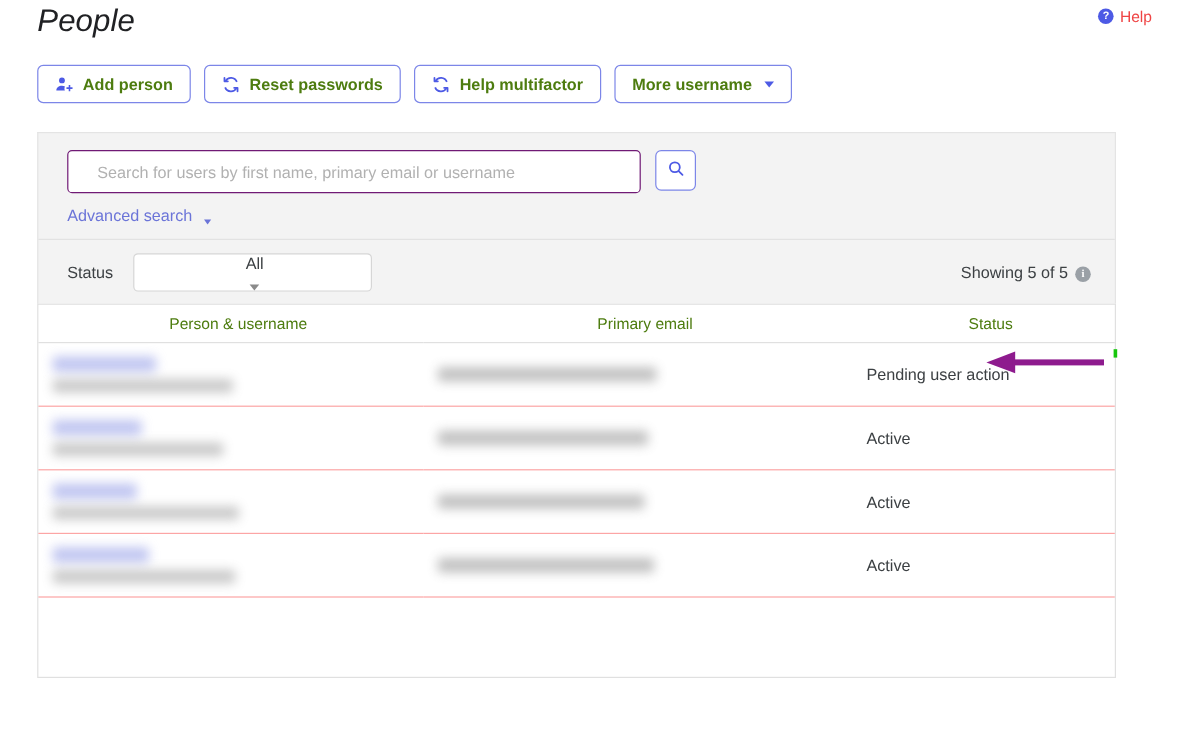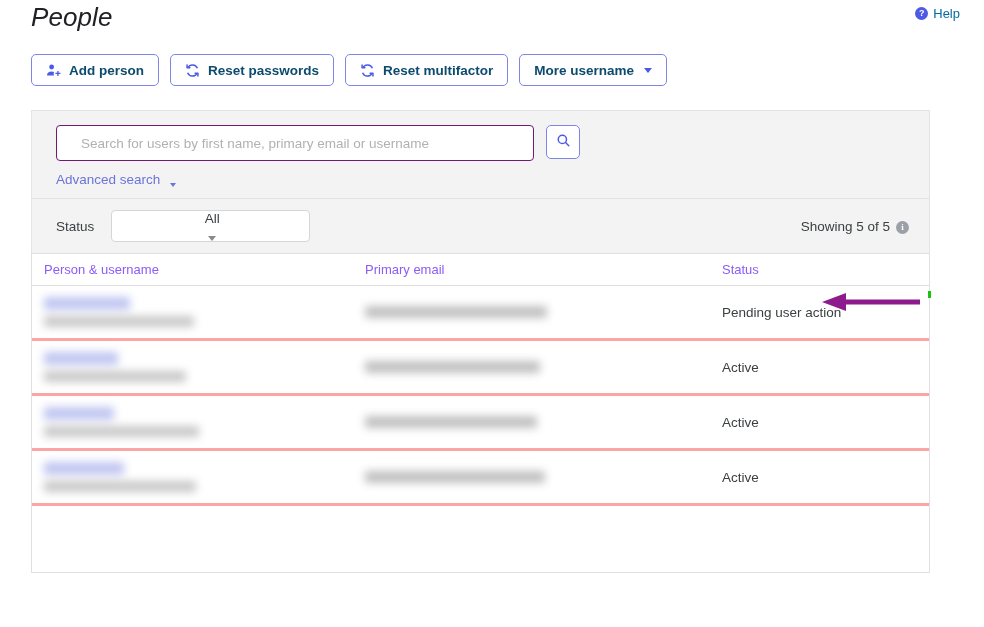--- a/index.html
+++ b/index.html
@@ -34,21 +34,21 @@
     right: 24px;
     top: 6px;
     display: flex;
     align-items: center;
     gap: 5px;
     font-size: 13px;
     color: #4d5ae5;
     text-decoration: none;
     cursor: pointer;
   }
-  #help-link .help-label { color: #0369a1; }
+  #help-link .help-label { color: #ef4444; }
   .help-icon {
     width: 13px;
     height: 13px;
     border-radius: 50%;
     background: #4d5ae5;
     color: #ffffff;
     font-size: 9px;
     line-height: 13px;
     text-align: center;
     font-weight: bold;
@@ -66,21 +66,21 @@
   }
   .action-btn {
     display: inline-flex;
     align-items: center;
     gap: 8px;
     height: 32px;
     padding: 0 14px;
     border: 1px solid #7c86e8;
     border-radius: 5px;
     background: #ffffff;
-    color: #0c4a6e;
+    color: #4d7c0f;
     font-family: "Liberation Sans", sans-serif;
     font-size: 13.5px;
     font-weight: bold;
     cursor: pointer;
     white-space: nowrap;
     box-sizing: border-box;
   }
   .action-btn svg { display: block; }
   .caret-down {
     width: 0; height: 0;
@@ -225,33 +225,33 @@
     border: 1px solid #e0e0e0;
     border-collapse: collapse;
     background: #ffffff;
   }
   #people-table table {
     width: 100%;
     border-collapse: collapse;
     table-layout: fixed;
   }
   #people-table th {
-    text-align: left;
+    text-align: center;
     font-size: 13px;
     font-weight: 400;
-    color: #8b5cf6;
+    color: #4d7c0f;
     padding: 0 0 0 12px;
     height: 31px;
     border-bottom: 1px solid #e0e0e0;
     vertical-align: middle;
   }
   #people-table td {
     padding: 0 0 0 12px;
     height: 52px;
-    border-bottom: 3px solid #fca5a5;
+    border-bottom: 1px solid #fca5a5;
     vertical-align: middle;
     font-size: 13.5px;
     color: #3c4043;
   }
   .col-person { width: 309px; }
   .col-email  { width: 345px; }
   .col-status { width: auto; }
 
   .blur-name {
     height: 13px;
@@ -333,21 +333,21 @@
 
   <button class="action-btn">
     <span>
       <svg width="15" height="15" viewBox="0 0 16 16" fill="none" stroke="#4d5ae5" stroke-width="1.6">
         <path d="M13.2 5.6A5.6 5.6 0 0 0 3.1 4.9"></path>
         <path d="M2.8 10.4a5.6 5.6 0 0 0 10.1.7"></path>
         <path d="M2.2 2.1v3h3" stroke-linecap="round" stroke-linejoin="round"></path>
         <path d="M13.8 13.9v-3h-3" stroke-linecap="round" stroke-linejoin="round"></path>
       </svg>
     </span>
-    <span>Reset multifactor</span>
+    <span>Help multifactor</span>
   </button>
 
   <button class="action-btn">
     <span>More username</span>
     <span class="caret-down"></span>
   </button>
 
 </div>
 
 <div id="filter-panel">

